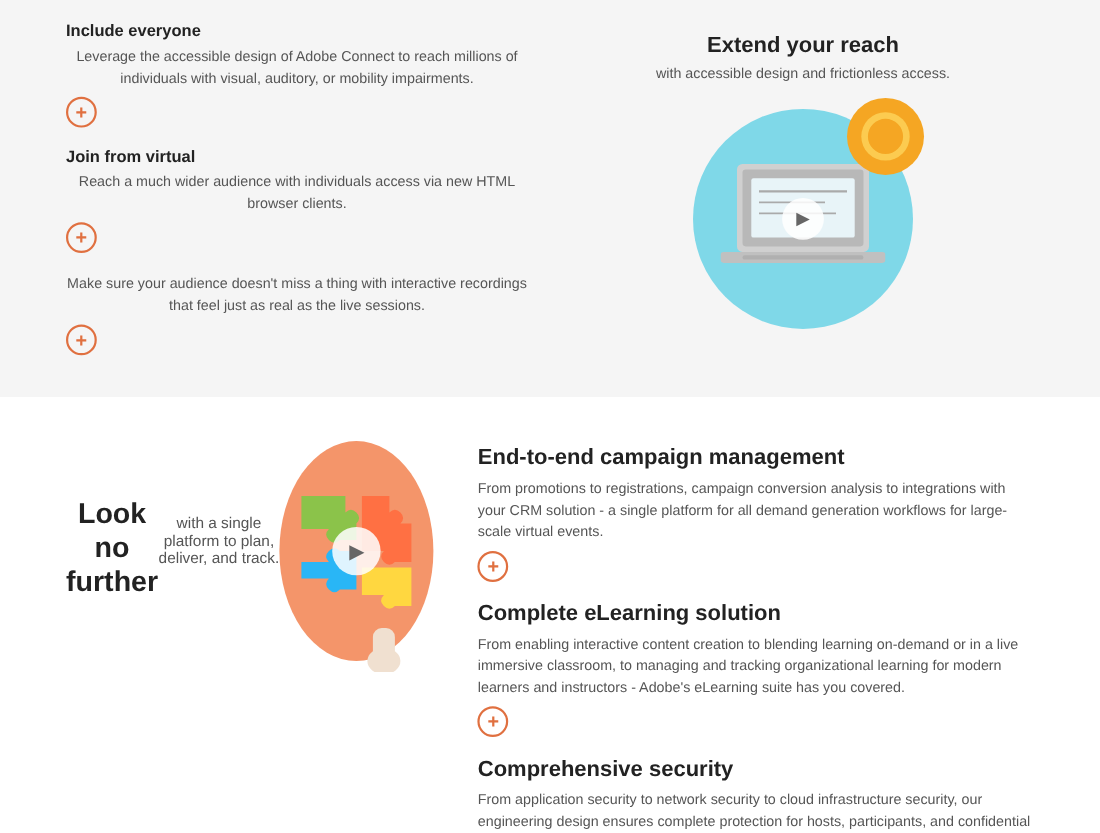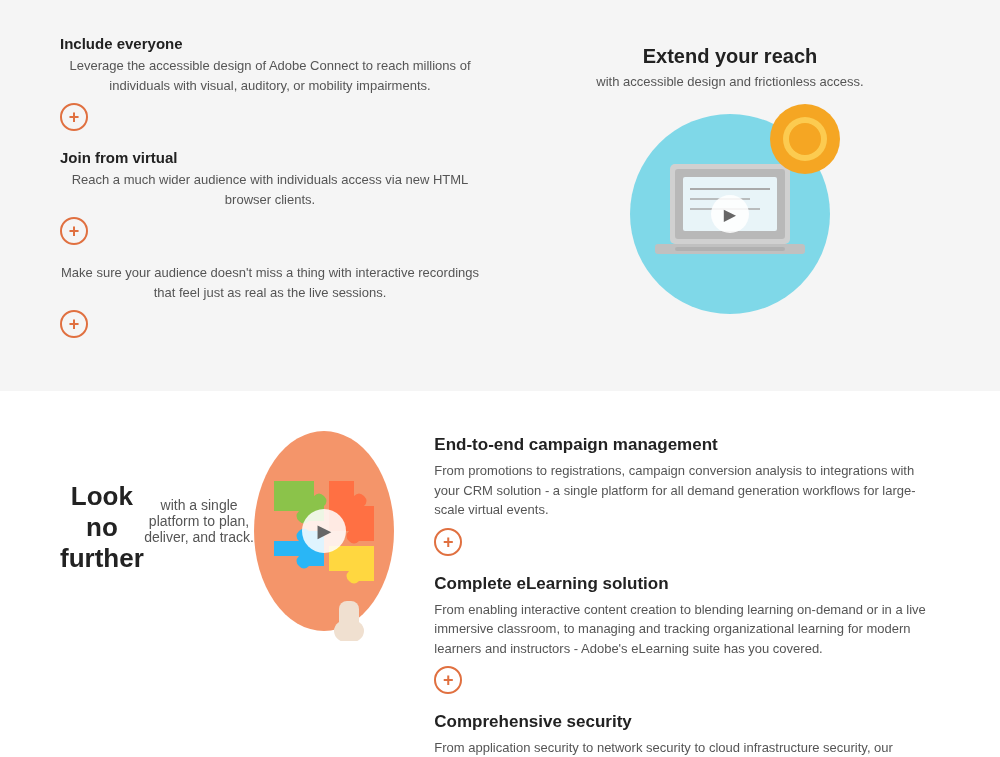--- a/index.html
+++ b/index.html
@@ -2,21 +2,21 @@
 <html><head>
   <meta charset="utf-8">
   <style>
     * { box-sizing: border-box; margin: 0; padding: 0; }
     body { font-family: Arial, sans-serif; background: #fff; color: #333; font-size: 14px; }
 
     
     .section-top {
       background: #f5f5f5;
       display: flex;
-      padding: 35px 60px;
+      padding: 20px 60px;
       gap: 40px;
       align-items: flex-start;
     }
     .section-top-left { flex: 1; }
     .section-top-right { flex: 1; display: flex; flex-direction: column; align-items: center; padding-top: 10px; }
 
     .feature-block { margin-bottom: 18px; }
     .feature-title { font-weight: bold; font-size: 15px; margin-bottom: 4px; color: #222; }
     .feature-desc { font-size: 13px; color: #555; line-height: 1.5; text-align: center; }
     .plus-btn {
@@ -46,21 +46,21 @@
     }
     .section-mid-left {
       flex: 0 0 280px;
       display: flex; flex-direction: row; align-items: center;
     }
     .section-mid-right { flex: 1; }
 
     .look-title { font-size: 26px; font-weight: bold; color: #222; margin-bottom: 8px; text-align: center; }
     .look-sub { font-size: 14px; color: #555; text-align: center; margin-bottom: 20px; }
 
-    .campaign-title { font-size: 17px; font-weight: bold; color: #222; margin-bottom: 6px; margin-top: 4px; }
+    .campaign-title { font-size: 20px; font-weight: bold; color: #222; margin-bottom: 6px; margin-top: 4px; }
     .campaign-desc { font-size: 13px; color: #555; line-height: 1.5; }
   </style>
 </head>
 <body>
 
 <div class="section-top">
   <div class="section-top-left">
 
     <div class="feature-block">
       <div class="feature-title">Include everyone</div>

